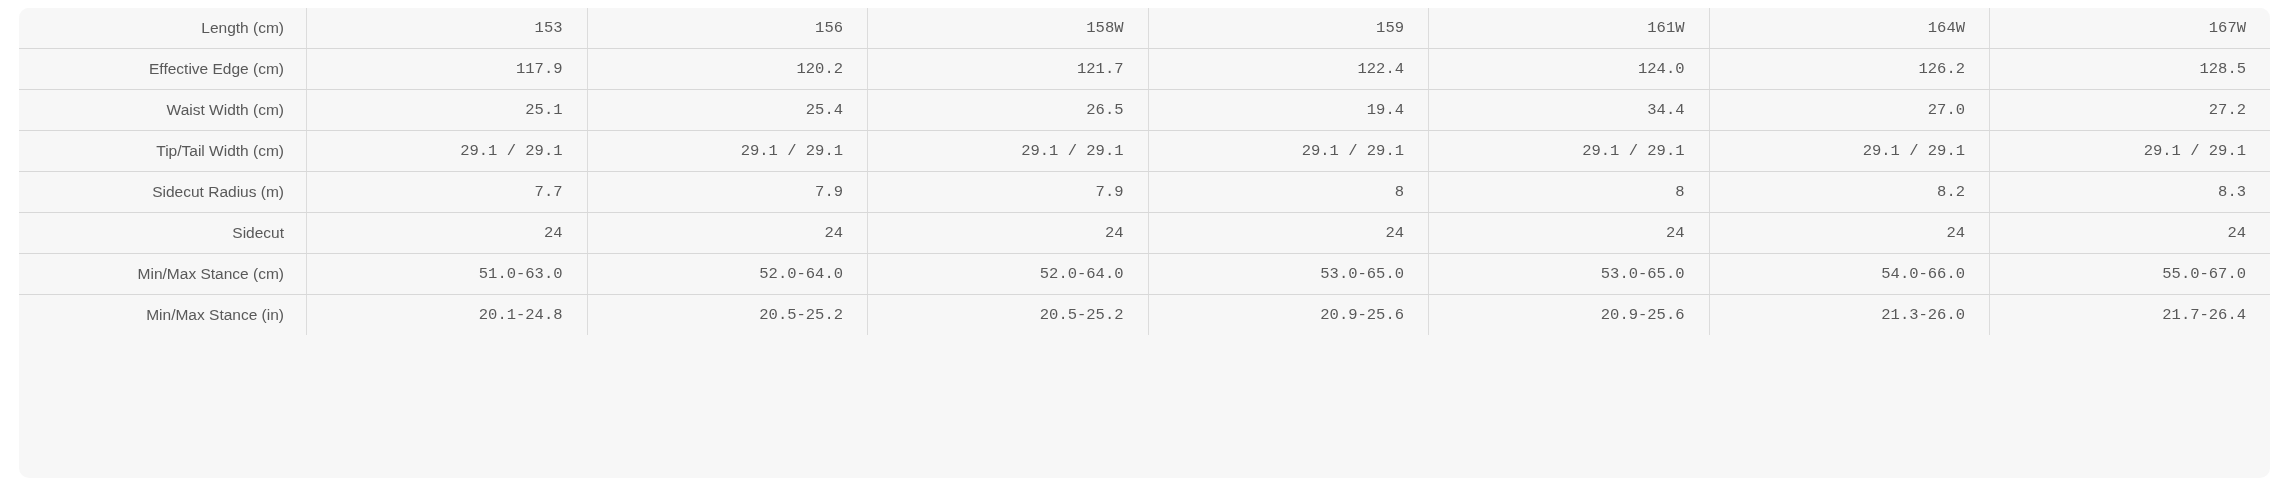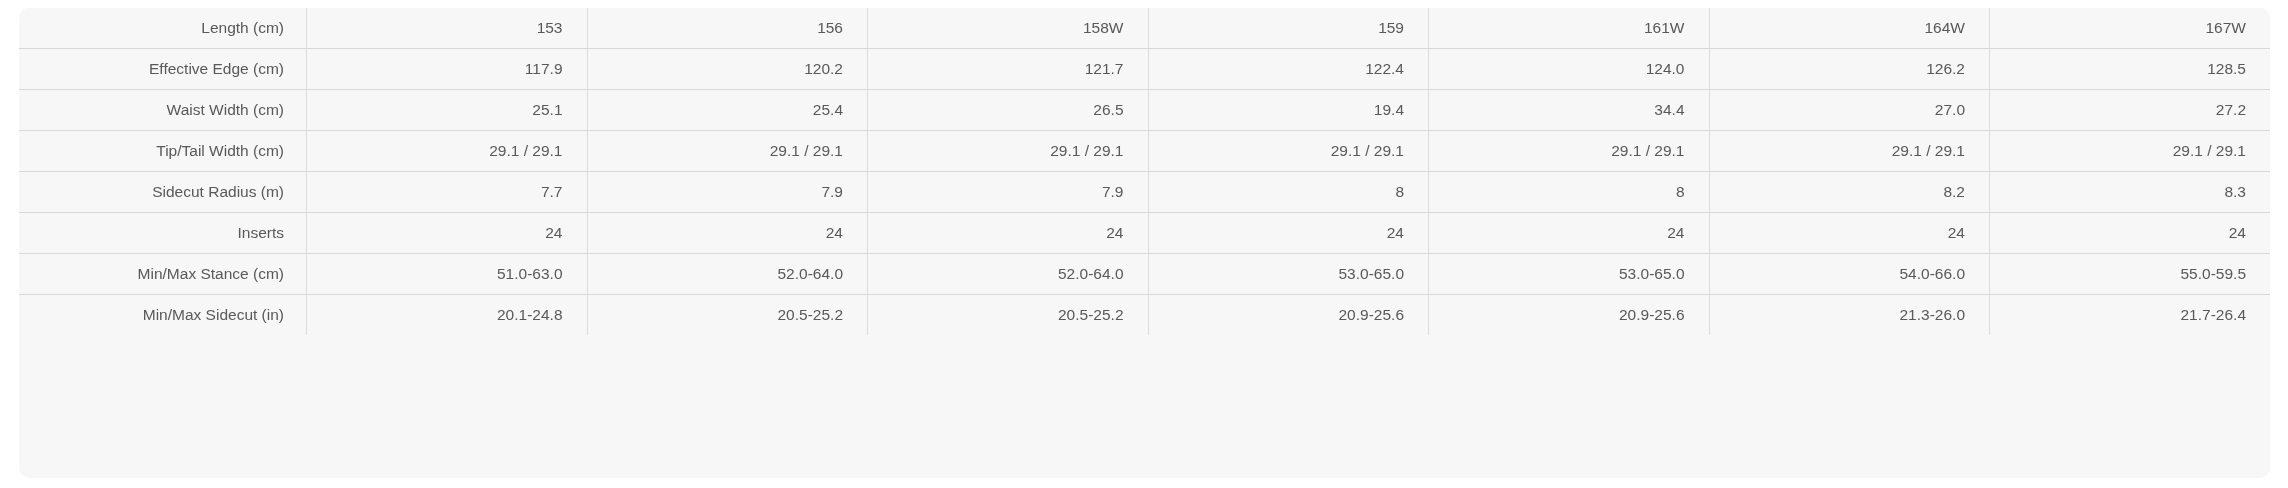--- a/index.html
+++ b/index.html
@@ -57,20 +57,21 @@
     text-align: right;
     width: 240px;
     padding-left: 25px;
     border-right: 1px solid #dcdcdc;
   }
 
   td.spec-value {
     text-align: right;
     border-right: 1px solid #dcdcdc;
     padding-right: 24px;
+    font-family: Liberation Mono, monospace;
   }
   td.spec-value:last-child {
     border-right: none;
   }
 </style>
 </head>
 <body>
 
 <div class="spec-wrap">
   <table class="spec-table">
@@ -125,43 +126,43 @@
         <td class="spec-value">7.7</td>
         <td class="spec-value">7.9</td>
         <td class="spec-value">7.9</td>
         <td class="spec-value">8</td>
         <td class="spec-value">8</td>
         <td class="spec-value">8.2</td>
         <td class="spec-value">8.3</td>
       </tr>
 
       <tr>
-        <th class="spec-label">Inserts</th>
+        <th class="spec-label">Sidecut</th>
         <td class="spec-value">24</td>
         <td class="spec-value">24</td>
         <td class="spec-value">24</td>
         <td class="spec-value">24</td>
         <td class="spec-value">24</td>
         <td class="spec-value">24</td>
         <td class="spec-value">24</td>
       </tr>
 
       <tr>
         <th class="spec-label">Min/Max Stance (cm)</th>
         <td class="spec-value">51.0-63.0</td>
         <td class="spec-value">52.0-64.0</td>
         <td class="spec-value">52.0-64.0</td>
         <td class="spec-value">53.0-65.0</td>
         <td class="spec-value">53.0-65.0</td>
         <td class="spec-value">54.0-66.0</td>
-        <td class="spec-value">55.0-59.5</td>
+        <td class="spec-value">55.0-67.0</td>
       </tr>
 
       <tr>
-        <th class="spec-label">Min/Max Sidecut (in)</th>
+        <th class="spec-label">Min/Max Stance (in)</th>
         <td class="spec-value">20.1-24.8</td>
         <td class="spec-value">20.5-25.2</td>
         <td class="spec-value">20.5-25.2</td>
         <td class="spec-value">20.9-25.6</td>
         <td class="spec-value">20.9-25.6</td>
         <td class="spec-value">21.3-26.0</td>
         <td class="spec-value">21.7-26.4</td>
       </tr>
 
     </tbody>

